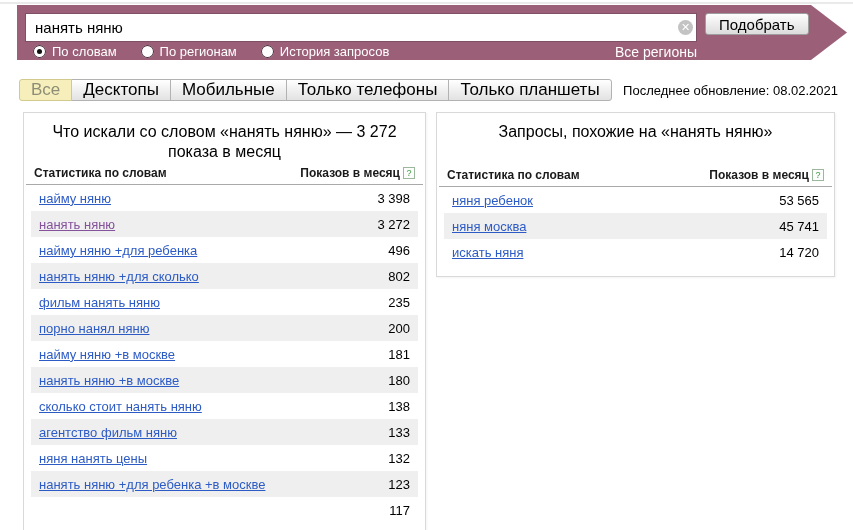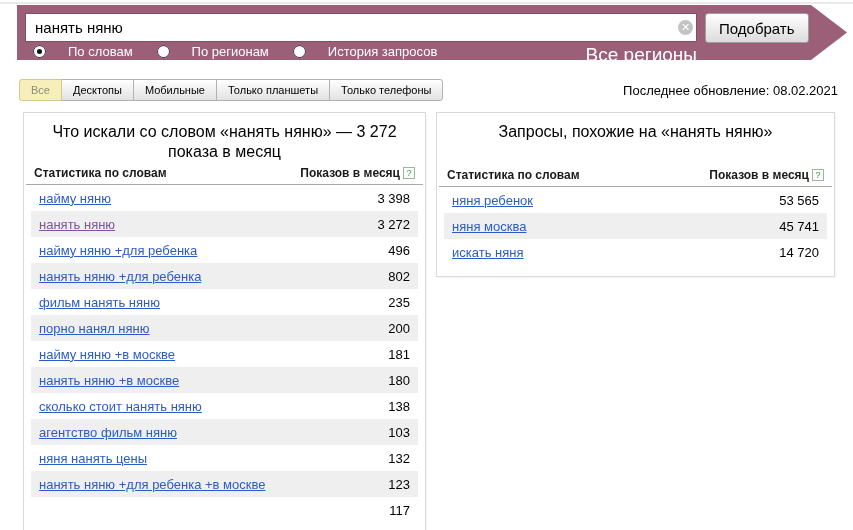--- a/index.html
+++ b/index.html
@@ -20,44 +20,44 @@
     position:absolute; left:8px; top:8px; width:672px; height:29px;
     border:1px solid #7e4f66; background:#fff; font-family:inherit;
     font-size:15px; padding:0 28px 0 9px; color:#000; outline:none;
   }
   .clear-btn {
     position:absolute; left:661px; top:15px; width:15px; height:15px;
     border-radius:50%; background:#c3c3c3; color:#fff; font-size:11px;
     line-height:15px; text-align:center; cursor:pointer; border:none;
   }
   .submit-btn {
-    position:absolute; left:688px; top:8px; height:30px; padding:0 13px;
+    position:absolute; left:688px; top:8px; height:22px; padding:0 13px;
     font-family:inherit; font-size:15px; color:#000;
     background:linear-gradient(#fefefe,#dcdcdc); border:1px solid #9d9d9d;
     border-radius:3px; cursor:pointer;
   }
   .modes { position:absolute; left:16px; top:39px; display:flex; gap:24px; align-items:center; }
-  .mode { display:flex; align-items:center; gap:22px; color:#fff; font-size:13px; cursor:pointer; }
+  .mode { display:flex; align-items:center; gap:6px; color:#fff; font-size:13px; cursor:pointer; }
   .radio {
     width:13px; height:13px; border-radius:50%; background:#fff;
     box-shadow:inset 0 0 0 1px #4a2a3a; position:relative; flex:none;
   }
   .radio.selected::after {
     content:''; position:absolute; left:4px; top:4px; width:5px; height:5px;
     border-radius:50%; background:#111;
   }
   .regions-link {
-    position:absolute; right:150px; top:39px; color:#fff; font-size:19px;
+    position:absolute; right:150px; top:39px; color:#fff; font-size:14px;
     text-decoration:none; border-bottom:1px dotted rgba(255,255,255,.85); cursor:pointer;
   }
 
   
   .tabs-row { position:absolute; left:19px; top:79px; display:flex; }
   .tab {
-    height:22px; padding:0 11px; font-family:inherit; font-size:11px; line-height:20px;
+    height:22px; padding:0 11px; font-family:inherit; font-size:17px; line-height:20px;
     background:linear-gradient(#ffffff,#e2e2e2); border:1px solid #b2b2b2;
     margin-left:-1px; cursor:pointer; color:#000;
   }
   .tab:first-child { margin-left:0; border-radius:3px 0 0 3px; }
   .tab:last-child { border-radius:0 3px 3px 0; }
   .tab.active {
     background:#f6efbc; border-color:#d2c98c; color:#8e8e76; border-radius:3px 0 0 3px;
     position:relative; z-index:1;
   }
   .last-update { position:absolute; right:15px; top:83px; font-size:13px; color:#000; }
@@ -118,22 +118,22 @@
     <span class="mode-label">История запросов</span>
   </label>
     </div>
   <a class="regions-link">Все регионы</a>
 </div>
 
 <div class="tabs-row">
     <button class="tab active">Все</button>
     <button class="tab">Десктопы</button>
     <button class="tab">Мобильные</button>
+    <button class="tab">Только телефоны</button>
     <button class="tab">Только планшеты</button>
-    <button class="tab">Только телефоны</button>
   </div>
 <div class="last-update">Последнее обновление: 08.02.2021</div>
 
 <div class="panel panel-left">
   <div class="panel-title">Что искали со словом «нанять няню» — 3 272 показа в месяц</div>
   <div class="t-head">
     <span>Статистика по словам</span>
     <span>
       <span>Показов в месяц</span><span class="help-icon">?</span>
     </span>
@@ -145,21 +145,21 @@
   </div>
       <div class="t-row">
     <a class="visited">нанять няню</a>
     <span class="num">3 272</span>
   </div>
       <div class="t-row">
     <a>найму няню +для ребенка</a>
     <span class="num">496</span>
   </div>
       <div class="t-row">
-    <a>нанять няню +для ребенка</a>
+    <a>нанять няню +для сколько</a>
     <span class="num">802</span>
   </div>
       <div class="t-row">
     <a>фильм нанять няню</a>
     <span class="num">235</span>
   </div>
       <div class="t-row">
     <a>порно нанял няню</a>
     <span class="num">200</span>
   </div>
@@ -170,21 +170,21 @@
       <div class="t-row">
     <a>нанять няню +в москве</a>
     <span class="num">180</span>
   </div>
       <div class="t-row">
     <a>сколько стоит нанять няню</a>
     <span class="num">138</span>
   </div>
       <div class="t-row">
     <a>агентство фильм няню</a>
-    <span class="num">103</span>
+    <span class="num">133</span>
   </div>
       <div class="t-row">
     <a>няня нанять цены</a>
     <span class="num">132</span>
   </div>
       <div class="t-row">
     <a>нанять няню +для ребенка +в москве</a>
     <span class="num">123</span>
   </div>
       <div class="t-row partial">

